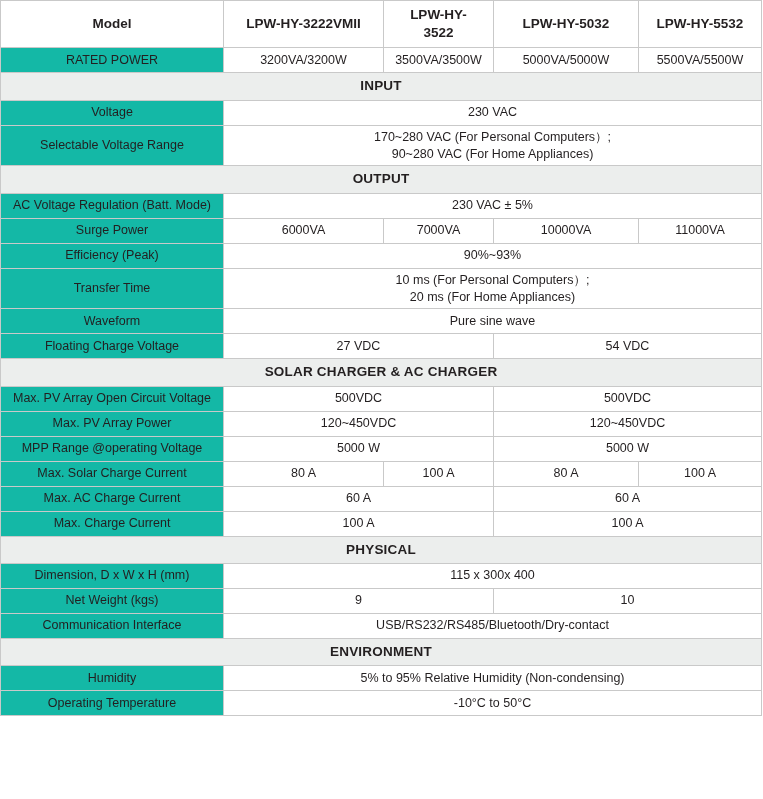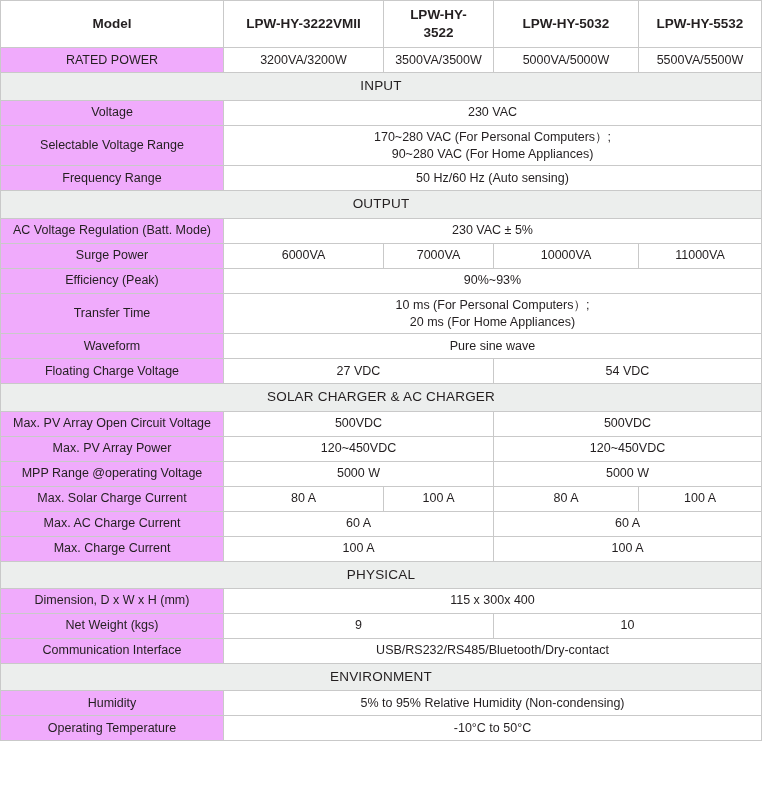--- a/index.html
+++ b/index.html
@@ -22,25 +22,25 @@
   table.spec td {
     border: 1px solid #c9c9c9;
     font-size: 12.5px;
     text-align: center;
     vertical-align: middle;
     padding: 3px 2px;
     line-height: 1.35;
     height: 18px;
   }
   td.label {
-    background: #f0abfc;
+    background: #14b8a6;
   }
   tr.section td {
     background: #eceeed;
-    font-weight: normal;
+    font-weight: bold;
     font-size: 13.5px;
     letter-spacing: 0.2px;
     padding: 4px 2px;
   }
   tr.header td {
     font-weight: bold;
     font-size: 13.5px;
     padding: 5px 15px;
   }
   td.model-head {
@@ -82,24 +82,20 @@
         <td colspan="5" class="">INPUT</td>
       </tr>
       <tr class="data">
         <td class="label">Voltage</td>
         <td colspan="4" class="">230 VAC</td>
       </tr>
       <tr class="data">
         <td class="label">Selectable Voltage Range</td>
         <td colspan="4" class="tall multiline">170~280 VAC (For Personal Computers）;
 90~280 VAC (For Home Appliances)</td>
-      </tr>
-      <tr class="data">
-        <td class="label">Frequency Range</td>
-        <td colspan="4" class="">50 Hz/60 Hz (Auto sensing)</td>
       </tr>
       <tr class="section">
         <td colspan="5" class="">OUTPUT</td>
       </tr>
       <tr class="data">
         <td class="label">AC Voltage Regulation (Batt. Mode)</td>
         <td colspan="4" class="">230 VAC ± 5%</td>
       </tr>
       <tr class="data">
         <td class="label">Surge Power</td>

